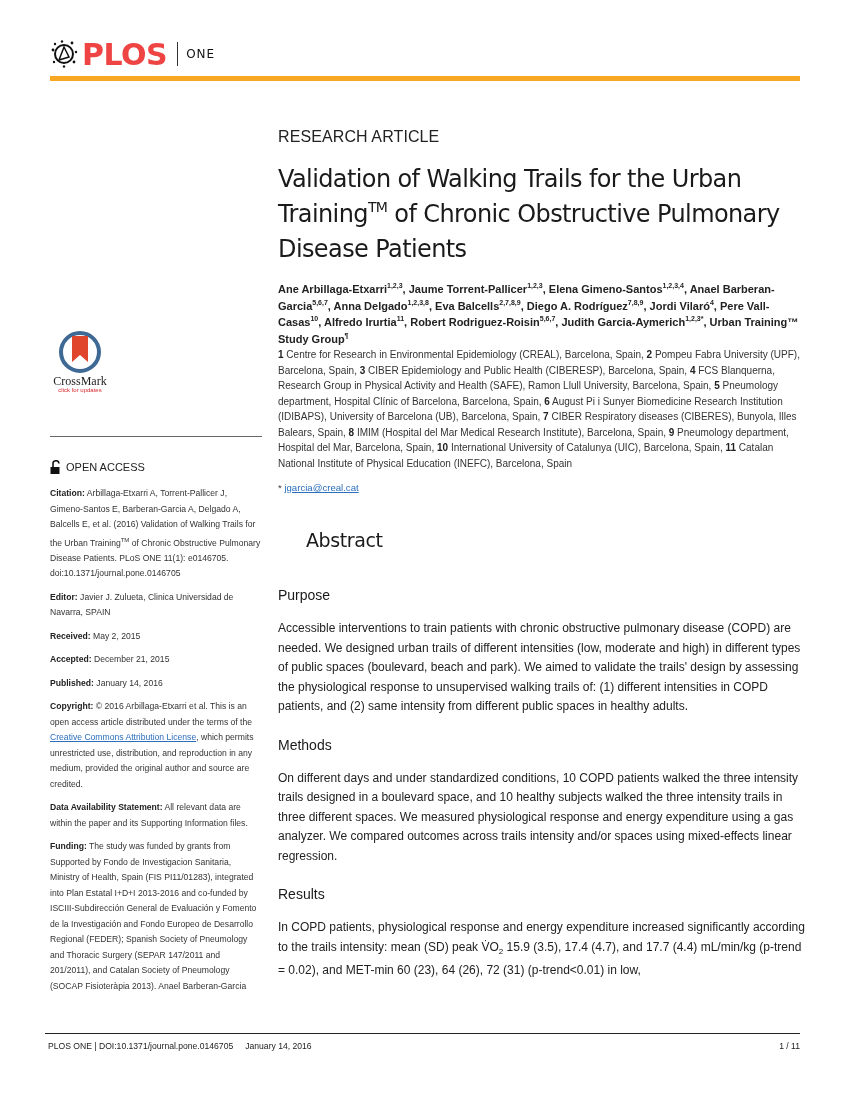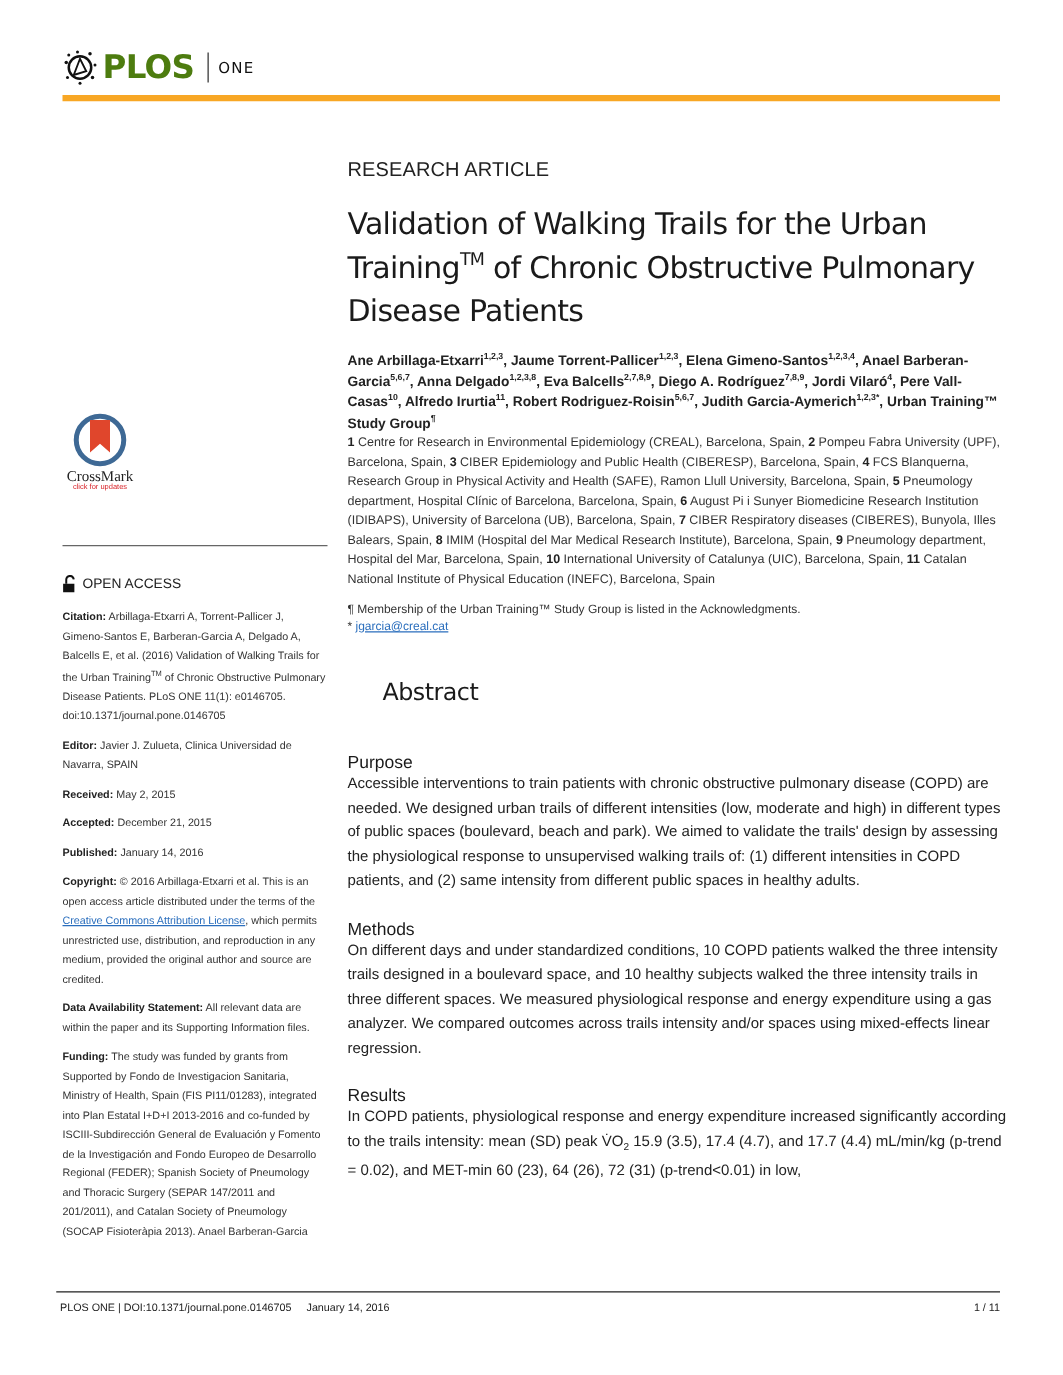--- a/index.html
+++ b/index.html
@@ -2,21 +2,21 @@
 <html><head>
   <meta charset="utf-8">
   <style>
     * { margin: 0; padding: 0; box-sizing: border-box; }
     html, body { width: 850px; height: 1100px; background: #ffffff; overflow: hidden; }
     body { position: relative; font-family: "Liberation Sans", sans-serif; color: #1a1a1a; }
 
     .header { position: absolute; left: 50px; top: 36px; width: 750px; height: 50px; }
     .logo { position: absolute; left: 0; top: 0; display: flex; align-items: center; height: 36px; }
     .logo-mark { width: 28px; height: 28px; position: relative; margin-right: 4px; }
-    .logo-text { font-family: "DejaVu Sans", sans-serif; font-weight: bold; font-size: 26px; letter-spacing: -0.5px; color: #4d7c0f; }
+    .logo-text { font-family: "DejaVu Sans", sans-serif; font-weight: bold; font-size: 30px; letter-spacing: -0.5px; color: #ef4444; }
     .logo-div { width: 1px; height: 24px; background: #333; margin: 0 8px 0 10px; }
     .logo-journal { font-family: "DejaVu Sans", sans-serif; font-size: 12px; letter-spacing: 1px; color: #111; }
     .orange-bar { position: absolute; left: 0; top: 40px; width: 750px; height: 5px; background: #f8a724; }
 
     .left-col { position: absolute; left: 50px; top: 330px; width: 212px; }
     .crossmark { width: 60px; text-align: center; }
     .crossmark-label { font-family: "Liberation Serif", serif; font-size: 12px; color: #222; margin-top: 0px; }
     .crossmark-sub { font-size: 6px; color: #d8262c; margin-top: -2px; }
     .left-rule { position: absolute; left: 0; top: 106px; width: 212px; height: 1px; background: #666; }
     .open-access { position: absolute; top: 130px; left: 0; display: flex; align-items: center; font-size: 11px; color: #222; }
@@ -32,21 +32,21 @@
     .title sup { font-size: 14px; vertical-align: 10px; line-height: 0; }
     .authors { font-weight: bold; font-size: 11px; line-height: 16.5px; margin-top: 14px; color: #222; }
     .authors sup { font-size: 7px; line-height: 0; vertical-align: 5px; font-weight: bold; }
     .affil { font-size: 10px; line-height: 15.5px; color: #333; margin-top: 0; }
     .affil b { color: #222; }
     .notes { font-size: 9.6px; line-height: 14px; color: #333; margin-top: 10px; }
     .notes a { color: #2a6ebd; text-decoration: underline; }
     .abstract-h { font-family: "DejaVu Sans", sans-serif; font-size: 19px; color: #1a1a1a; margin-top: 34px; letter-spacing: -0.4px; margin-left: 28px; }
     .sec-h { font-weight: normal; font-size: 14px; color: #1a1a1a; margin-top: 36px; }
     .sec-h.next { margin-top: 20px; }
-    .sec-p { font-size: 12px; line-height: 19.5px; color: #222; margin-top: 0; }
+    .sec-p { font-size: 12px; line-height: 19.5px; color: #222; margin-top: 16px; }
     .sec-p sub { font-size: 8px; }
 
     .footer-rule { position: absolute; left: 45px; top: 1033px; width: 755px; height: 1px; background: #222; }
     .footer { position: absolute; left: 48px; top: 1041px; width: 752px; font-size: 8.6px; color: #222; display: flex; justify-content: space-between; }
     .footer .date { margin-left: 12px; }
   </style>
 </head>
 <body>
 
 <div class="header">
@@ -103,21 +103,20 @@
 
 <div class="main">
   <div class="article-type">RESEARCH ARTICLE</div>
   <h1 class="title"><span>Validation of Walking Trails for the Urban Training</span><sup>TM</sup><span> of Chronic Obstructive Pulmonary Disease Patients</span></h1>
 
   <div class="authors" id="authors"><span><span>Ane Arbillaga-Etxarri</span><sup>1,2,3</sup></span>, <span><span>Jaume Torrent-Pallicer</span><sup>1,2,3</sup></span>, <span><span>Elena Gimeno-Santos</span><sup>1,2,3,4</sup></span>, <span><span>Anael Barberan-Garcia</span><sup>5,6,7</sup></span>, <span><span>Anna Delgado</span><sup>1,2,3,8</sup></span>, <span><span>Eva Balcells</span><sup>2,7,8,9</sup></span>, <span><span>Diego A. Rodríguez</span><sup>7,8,9</sup></span>, <span><span>Jordi Vilaró</span><sup>4</sup></span>, <span><span>Pere Vall-Casas</span><sup>10</sup></span>, <span><span>Alfredo Irurtia</span><sup>11</sup></span>, <span><span>Robert Rodriguez-Roisin</span><sup>5,6,7</sup></span>, <span><span>Judith Garcia-Aymerich</span><sup>1,2,3</sup><sup>*</sup></span>, <span><span>Urban Training™ Study Group</span><sup>¶</sup></span></div>
 
   <div class="affil" id="affils"><span><b>1</b>  <span>Centre for Research in Environmental Epidemiology (CREAL), Barcelona, Spain,</span></span> <span><b>2</b>  <span>Pompeu Fabra University (UPF), Barcelona, Spain,</span></span> <span><b>3</b>  <span>CIBER Epidemiology and Public Health (CIBERESP), Barcelona, Spain,</span></span> <span><b>4</b>  <span>FCS Blanquerna, Research Group in Physical Activity and Health (SAFE), Ramon Llull University, Barcelona, Spain,</span></span> <span><b>5</b>  <span>Pneumology department, Hospital Clínic of Barcelona, Barcelona, Spain,</span></span> <span><b>6</b>  <span>August Pi i Sunyer Biomedicine Research Institution (IDIBAPS), University of Barcelona (UB), Barcelona, Spain,</span></span> <span><b>7</b>  <span>CIBER Respiratory diseases (CIBERES), Bunyola, Illes Balears, Spain,</span></span> <span><b>8</b>  <span>IMIM (Hospital del Mar Medical Research Institute), Barcelona, Spain,</span></span> <span><b>9</b>  <span>Pneumology department, Hospital del Mar, Barcelona, Spain,</span></span> <span><b>10</b>  <span>International University of Catalunya (UIC), Barcelona, Spain,</span></span> <span><b>11</b>  <span>Catalan National Institute of Physical Education (INEFC), Barcelona, Spain</span></span> </div>
 
   <div class="notes">
-    <div>¶ Membership of the Urban Training™ Study Group is listed in the Acknowledgments.</div>
     <div><span>* </span><a>jgarcia@creal.cat</a></div>
   </div>
 
   <div class="abstract-h">Abstract</div>
 
   <div class="sec-h">Purpose</div>
   <p class="sec-p">Accessible interventions to train patients with chronic obstructive pulmonary disease (COPD) are needed. We designed urban trails of different intensities (low, moderate and high) in different types of public spaces (boulevard, beach and park). We aimed to validate the trails' design by assessing the physiological response to unsupervised walking trails of: (1) different intensities in COPD patients, and (2) same intensity from different public spaces in healthy adults.</p>
 
   <div class="sec-h next">Methods</div>
   <p class="sec-p">On different days and under standardized conditions, 10 COPD patients walked the three intensity trails designed in a boulevard space, and 10 healthy subjects walked the three intensity trails in three different spaces. We measured physiological response and energy expenditure using a gas analyzer. We compared outcomes across trails intensity and/or spaces using mixed-effects linear regression.</p>

